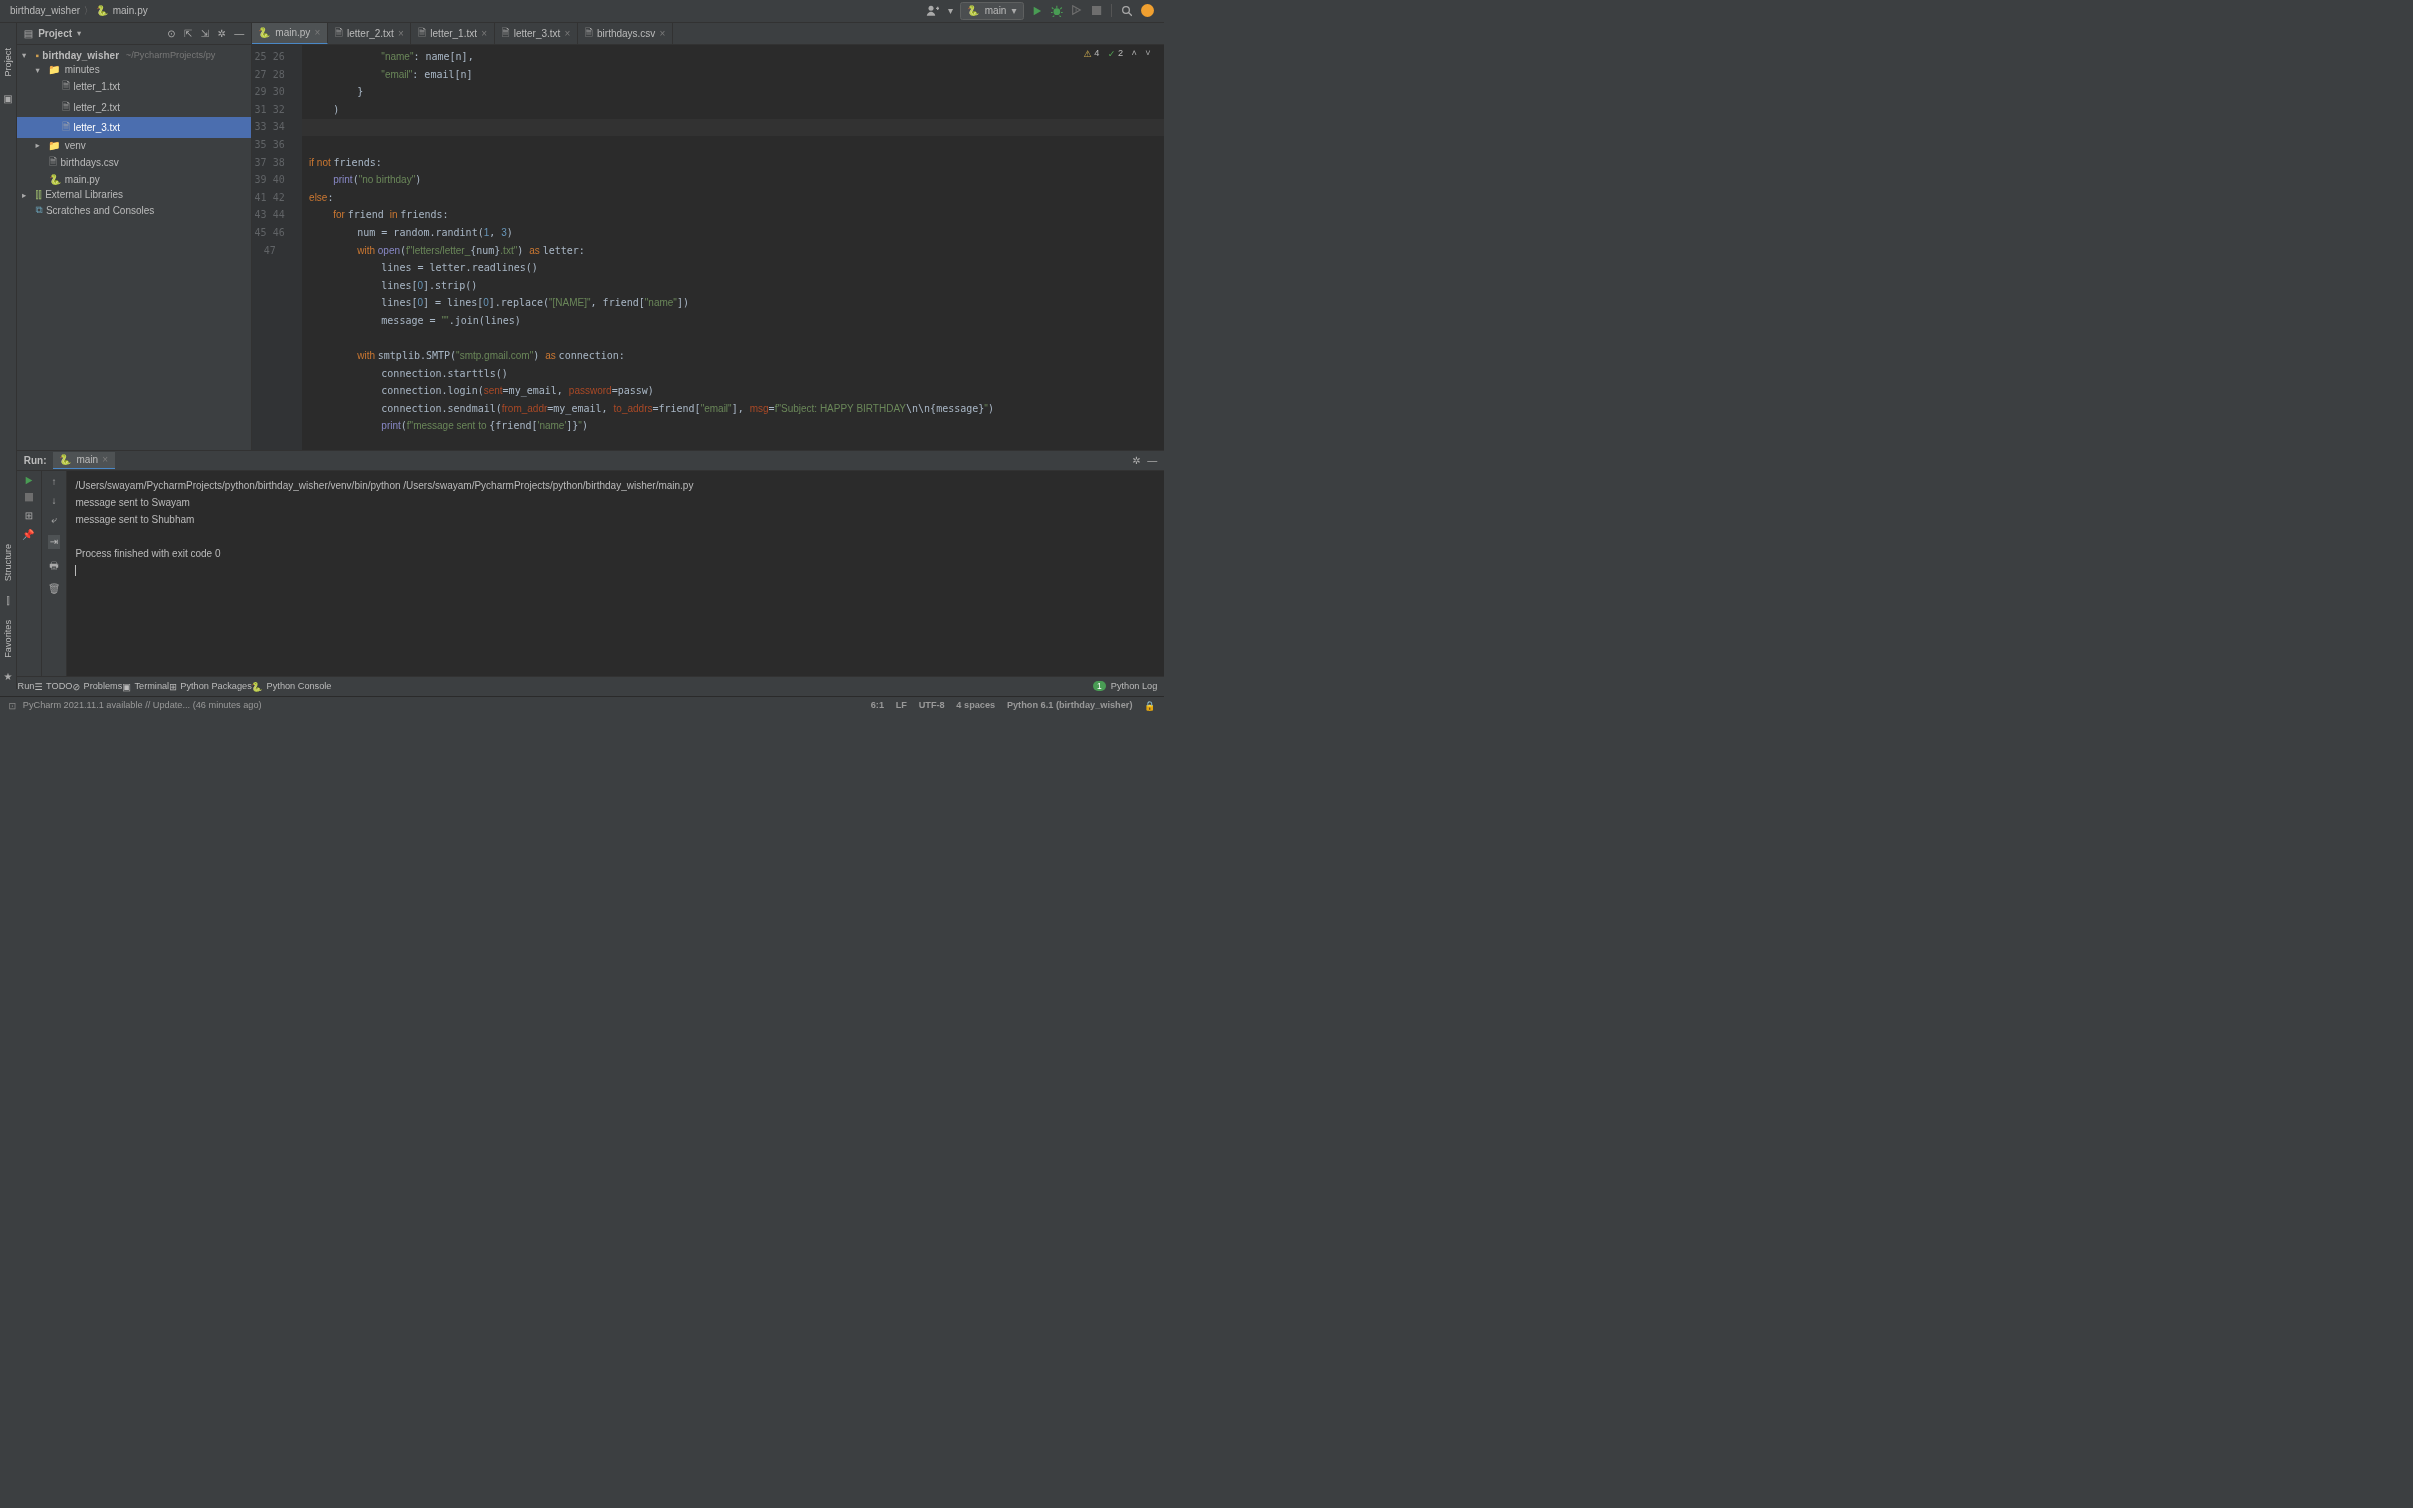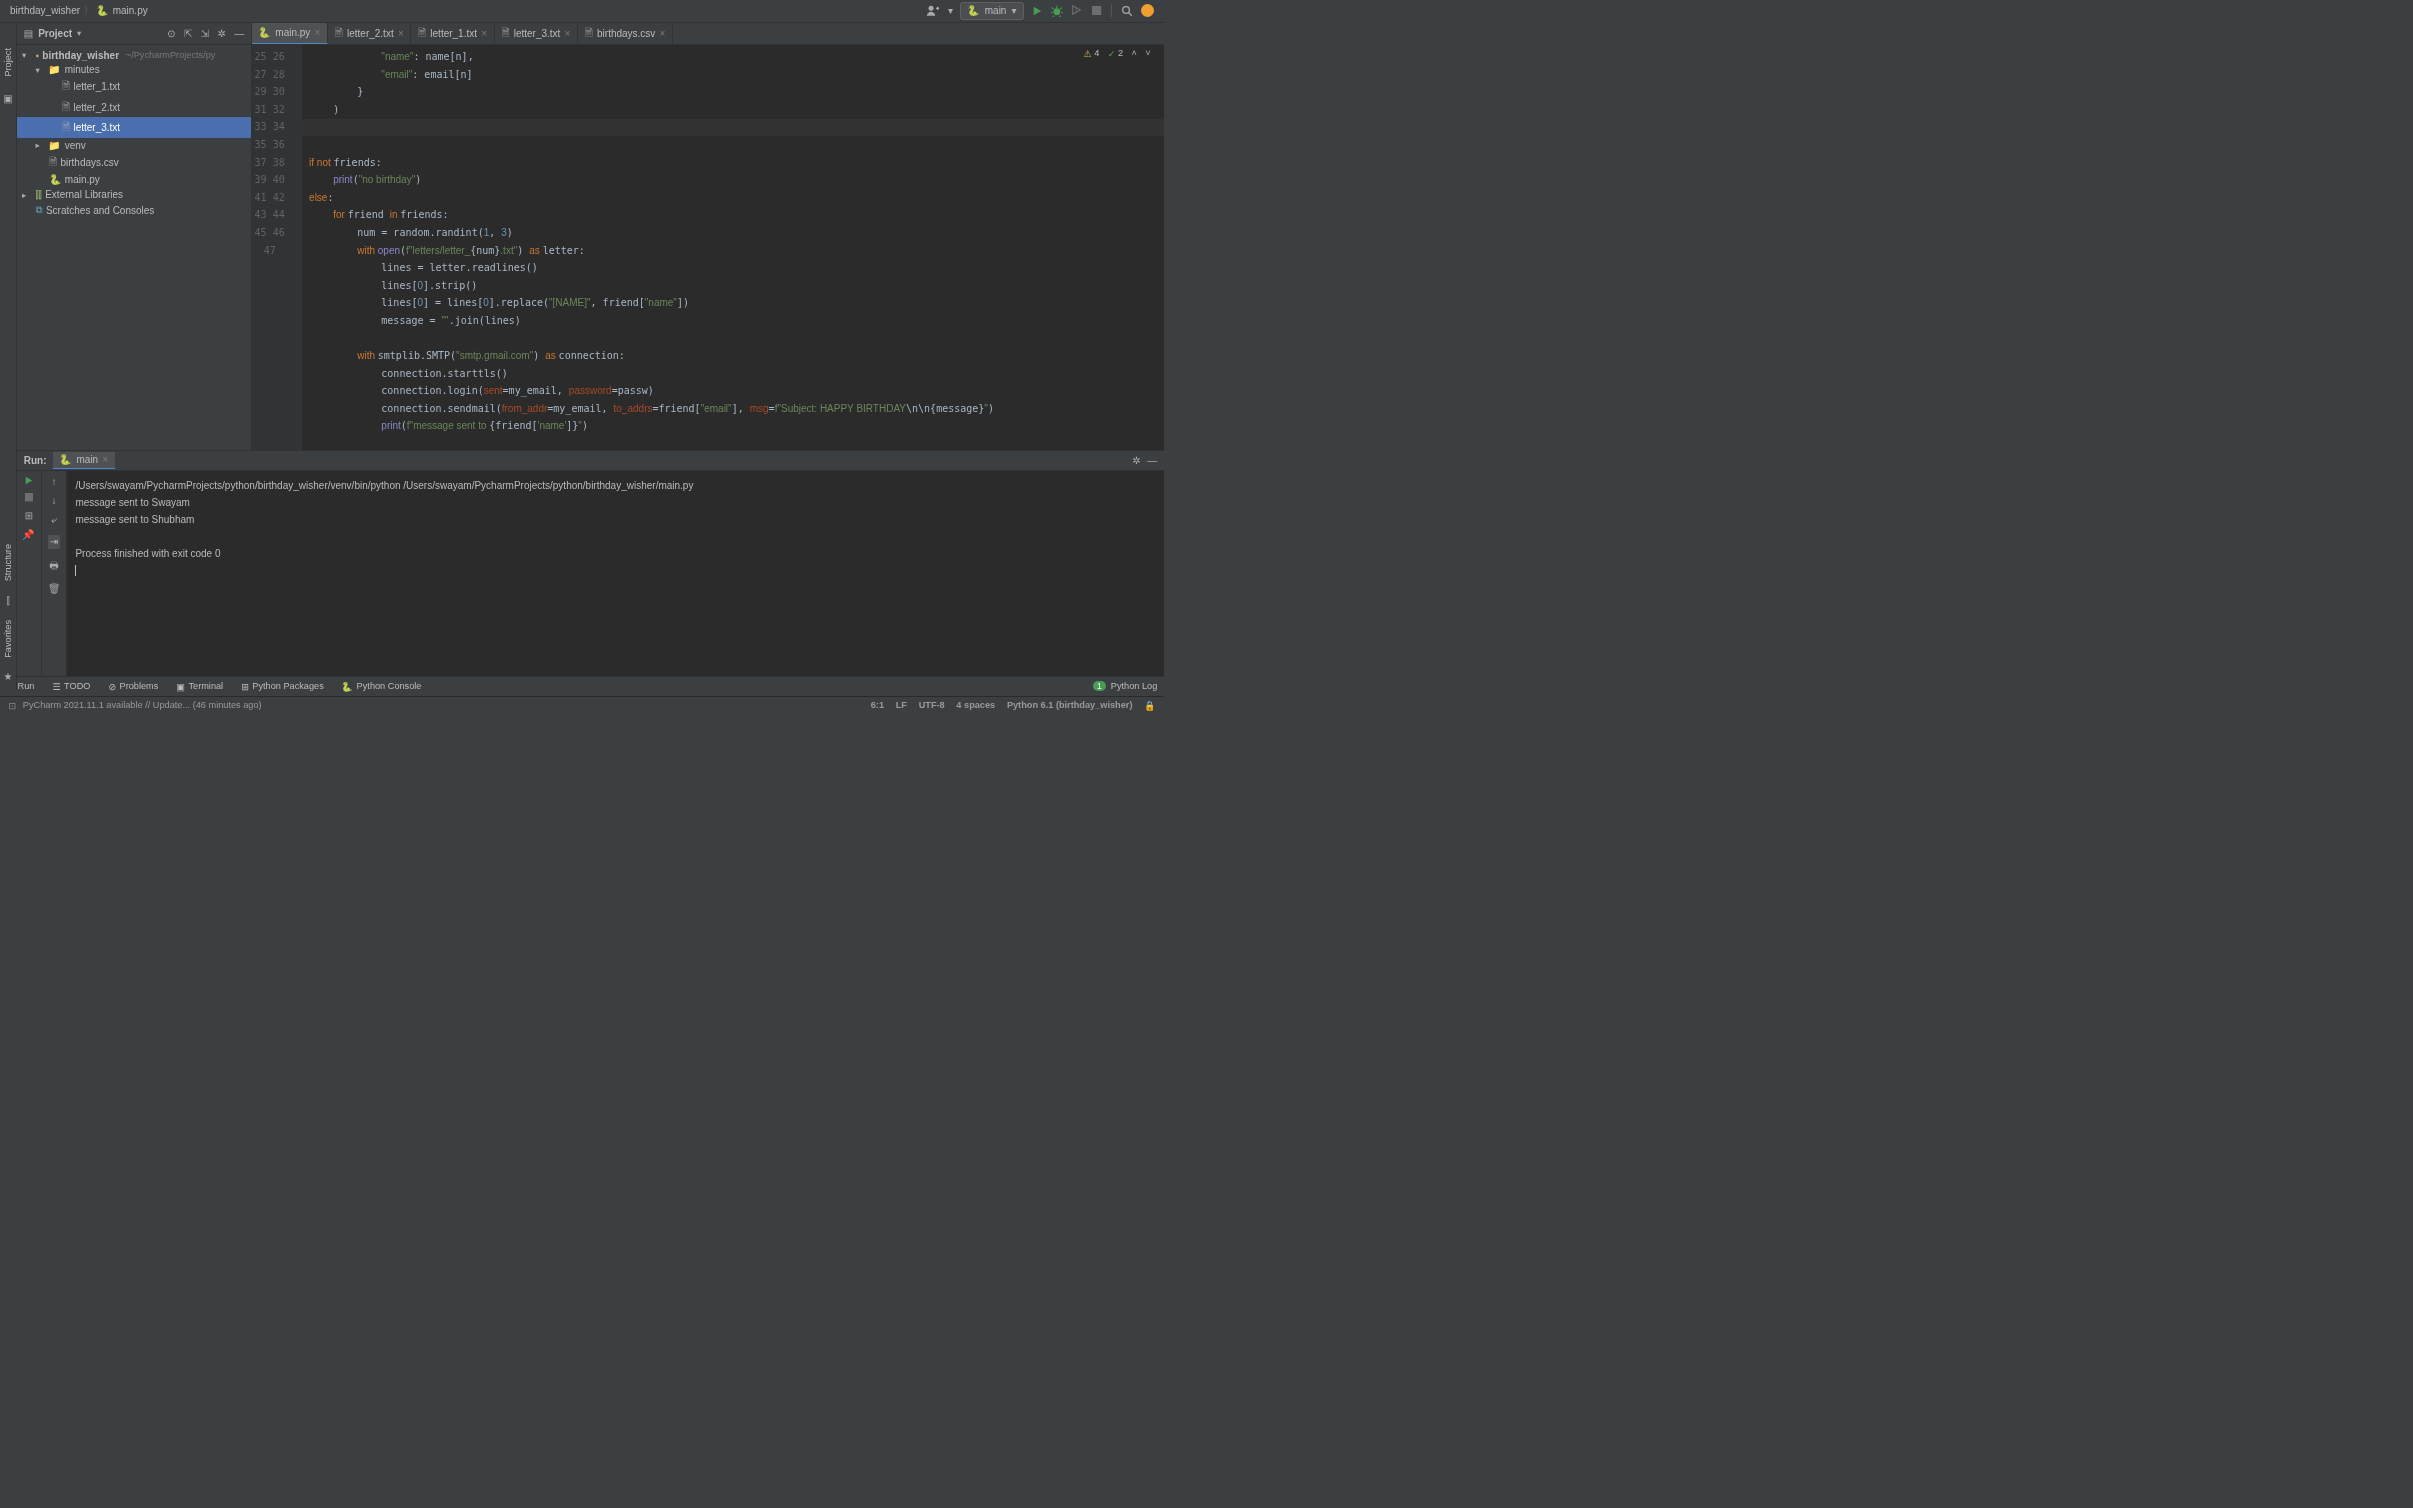--- a/index.html
+++ b/index.html
@@ -52,21 +52,21 @@
 .inspections { position: absolute; top: 3.4px; right: 10px; display: flex; gap: 8.4px; font-size: 9.2px; align-items: center; background: #2b2b2b; padding: 0 3.4px; }
 .warn-badge { color: #bbb; display:flex; align-items:center; gap:2.5px; }
 .typo-badge { color: #bbb; display:flex; align-items:center; gap:2.5px; }
 .run-panel { height: 226px; background: #2b2b2b; border-top: 0.8px solid #323232; display: flex; flex-direction: column; }
 .run-header { height: 20px; background: #3c3f41; display: flex; align-items: center; padding: 0 6.7px; border-bottom: 0.8px solid #323232; }
 .run-tab { background: #4e5254; padding: 2.5px 6.7px; display: flex; align-items: center; gap: 4.2px; border-bottom: 1.7px solid #4a88c7; margin-left: 6.7px; font-size:10px;}
 .run-body { flex: 1; display: flex; }
 .run-toolbar { width: 25px; background: #3c3f41; display: flex; flex-direction: column; align-items: center; padding: 5px 0; gap: 8.4px; border-right: 0.8px solid #323232; }
 .run-toolbar2 { width: 25px; background: #3c3f41; display: flex; flex-direction: column; align-items: center; padding: 5px 0; gap: 8.4px; border-right: 0.8px solid #323232; }
 .console { flex: 1; padding: 6.7px 8.4px; font-family: "Menlo", monospace; font-size: 10px; line-height: 17px; color: #bbb; white-space: pre; }
-.bottom-bar { height: 20px; background: #3c3f41; border-top: 0.8px solid #323232; display: flex; align-items: center; padding: 0 6.7px; gap: 18px; font-size: 9.2px; justify-content: flex-end; }
+.bottom-bar { height: 20px; background: #3c3f41; border-top: 0.8px solid #323232; display: flex; align-items: center; padding: 0 6.7px; gap: 0; font-size: 9.2px; justify-content: flex-end; }
 .bottom-item { display: flex; align-items: center; gap: 3.4px; color: #bbb; }
 .bottom-right { margin-left: auto; display: flex; gap: 5px; align-items: center; }
 .event-count { background: #499c54; color: #fff; border-radius: 6.7px; padding: 0 4.2px; font-size: 8.4px; }
 .status-bar { height: 18.4px; background: #3c3f41; border-top: 0.8px solid #2a2a2a; display: flex; align-items: center; padding: 0 8.4px; font-size: 9.2px; color: #999; }
 .status-right { margin-left: auto; display: flex; gap: 11.7px; font-weight: bold; }
 svg { display: block; }
 .run-settings { margin-left:auto; display:flex; gap:6.7px; color:#aaa;}
 </style>
 </head>
 <body>

